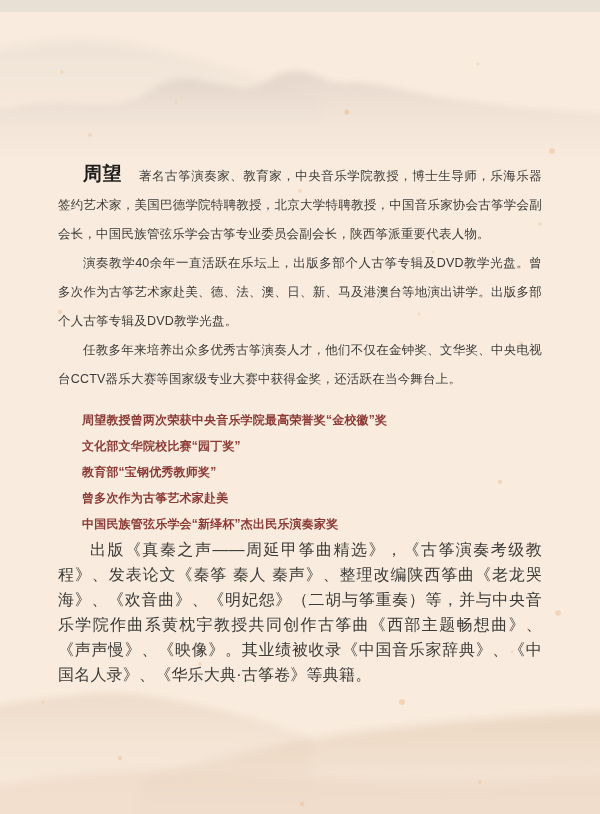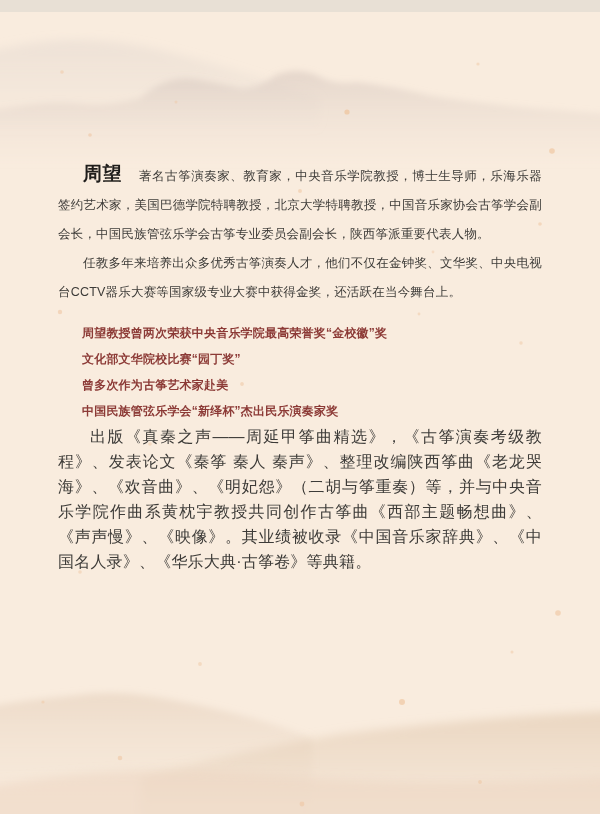--- a/index.html
+++ b/index.html
@@ -141,26 +141,28 @@
       <circle cx="176" cy="90" r="1.5" opacity="0.45"></circle>
       <circle cx="512" cy="640" r="1.5" opacity="0.5"></circle>
       <circle cx="43" cy="690" r="1.6" opacity="0.5"></circle>
     </g>
   </svg>
 
   <div class="content">
 
     <p class="bio"><span class="person-name">周望</span><span>著名古筝演奏家、教育家，中央音乐学院教授，博士生导师，乐海乐器签约艺术家，美国巴德学院特聘教授，北京大学特聘教授，中国音乐家协会古筝学会副会长，中国民族管弦乐学会古筝专业委员会副会长，陕西筝派重要代表人物。</span></p>
 
+    <p class="bio">演奏教学40余年一直活跃在乐坛上，出版多部个人古筝专辑及DVD教学光盘。曾多次作为古筝艺术家赴美、德、法、澳、日、新、马及港澳台等地演出讲学。出版多部个人古筝专辑及DVD教学光盘。</p>
 
     <p class="bio">任教多年来培养出众多优秀古筝演奏人才，他们不仅在金钟奖、文华奖、中央电视台CCTV器乐大赛等国家级专业大赛中获得金奖，还活跃在当今舞台上。</p>
 
     <div class="awards">
       <p class="award">周望教授曾两次荣获中央音乐学院最高荣誉奖“金校徽”奖</p>
       <p class="award">文化部文华院校比赛“园丁奖”</p>
+      <p class="award">教育部“宝钢优秀教师奖”</p>
       <p class="award">曾多次作为古筝艺术家赴美</p>
       <p class="award">中国民族管弦乐学会“新绎杯”杰出民乐演奏家奖</p>
     </div>
 
     <p class="closing">出版《真秦之声——周延甲筝曲精选》，《古筝演奏考级教程》、发表论文《秦筝 秦人 秦声》、整理改编陕西筝曲《老龙哭海》、《欢音曲》、《明妃怨》（二胡与筝重奏）等，并与中央音乐学院作曲系黄枕宇教授共同创作古筝曲《西部主题畅想曲》、《声声慢》、《映像》。其业绩被收录《中国音乐家辞典》、《中国名人录》、《华乐大典·古筝卷》等典籍。</p>
 
   </div>
 </div>
 
 </body></html>

